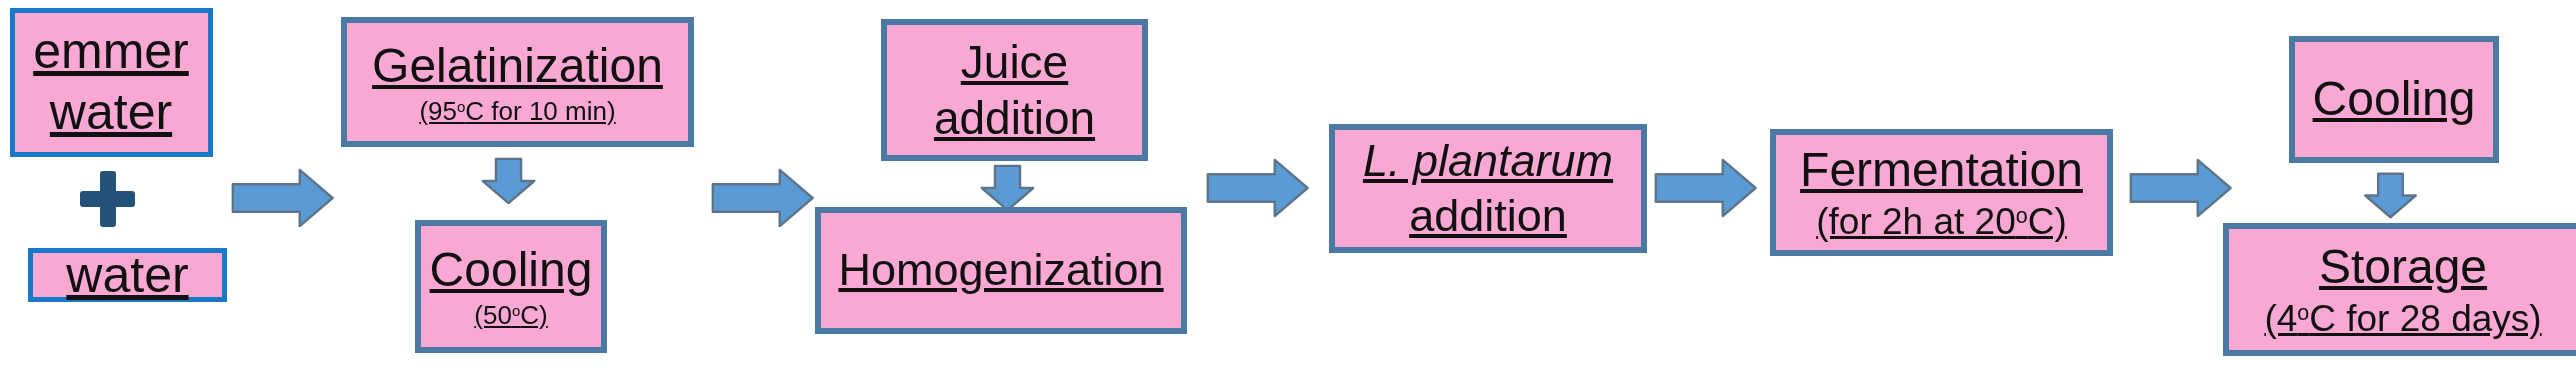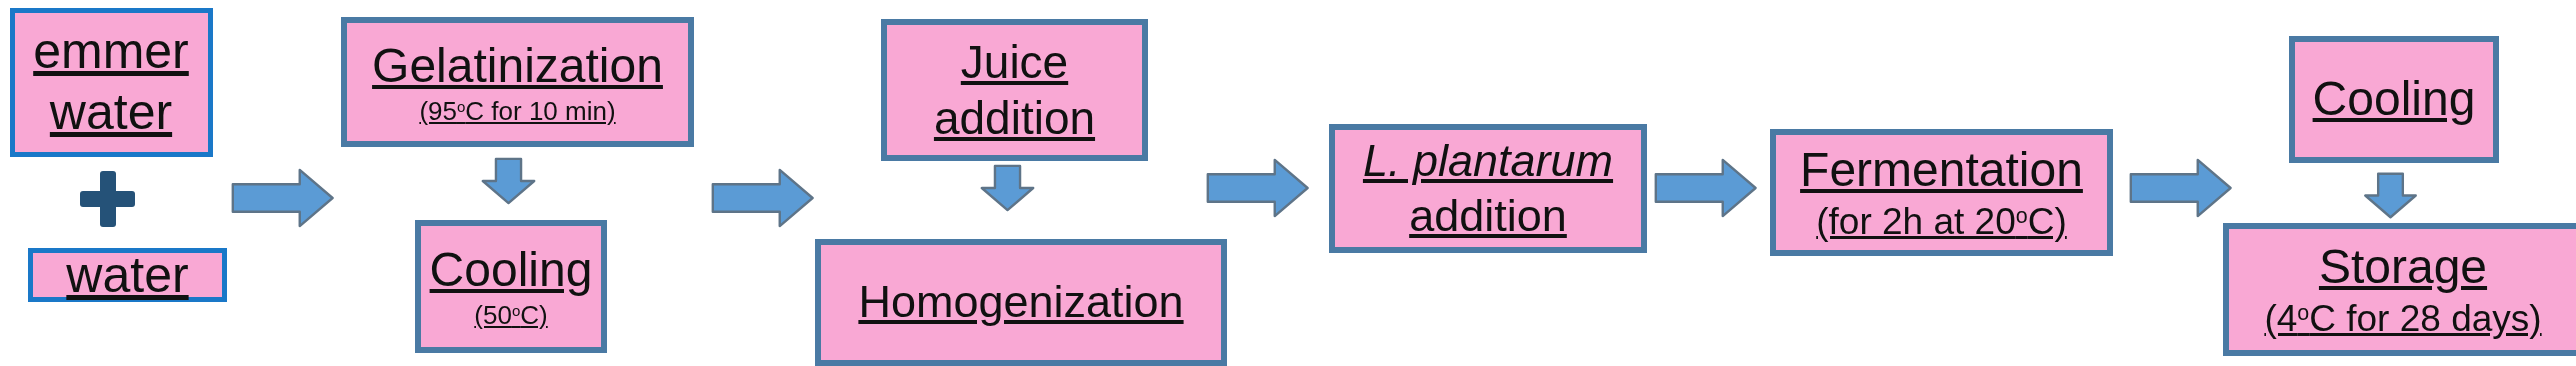--- a/index.html
+++ b/index.html
@@ -97,21 +97,21 @@
 
   <div class="box process" style="left:873px;top:19px;width:267px;height:142px;margin-left:8px;">
     <div class="l1 fs78">Juice</div>
     <div class="l1 fs78">addition</div>
   </div>
 
   <svg class="arrow" style="left:980px;top:164px;" width="55" height="48" viewBox="0 0 92 80">
     <polygon points="25,3 67,3 67,40 89,40 46,77 3,40 25,40"></polygon>
   </svg>
 
-  <div class="box process" style="left:815px;top:239px;width:412px;height:127px;">
+  <div class="box process" style="left:815px;top:207px;width:372px;height:127px;">
     <div class="l1 fs76">Homogenization</div>
   </div>
 
   <svg class="arrow" style="left:1206px;top:158px;" width="104" height="60" viewBox="0 0 174 100">
     <polygon points="3,27 115,27 115,3 170,50 115,97 115,73 3,73"></polygon>
   </svg>
 
   <div class="box process" style="left:1329px;top:124px;width:318px;height:129px;">
     <div class="l1 fs76 italic">L. plantarum</div>
     <div class="l1 fs76">addition</div>

